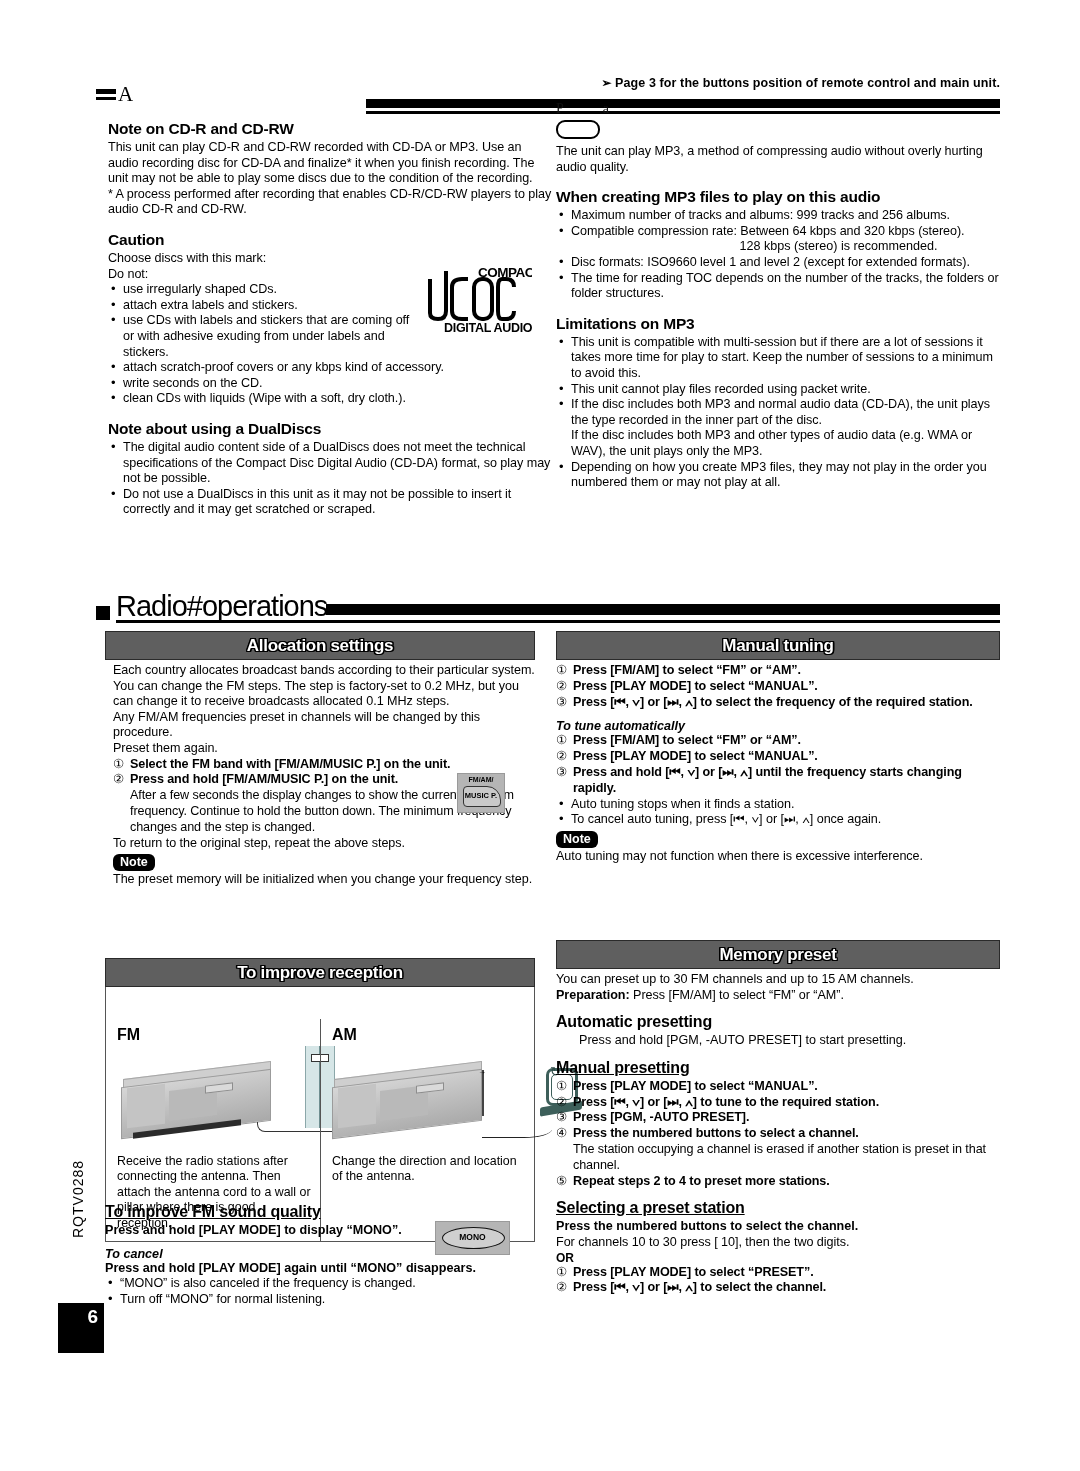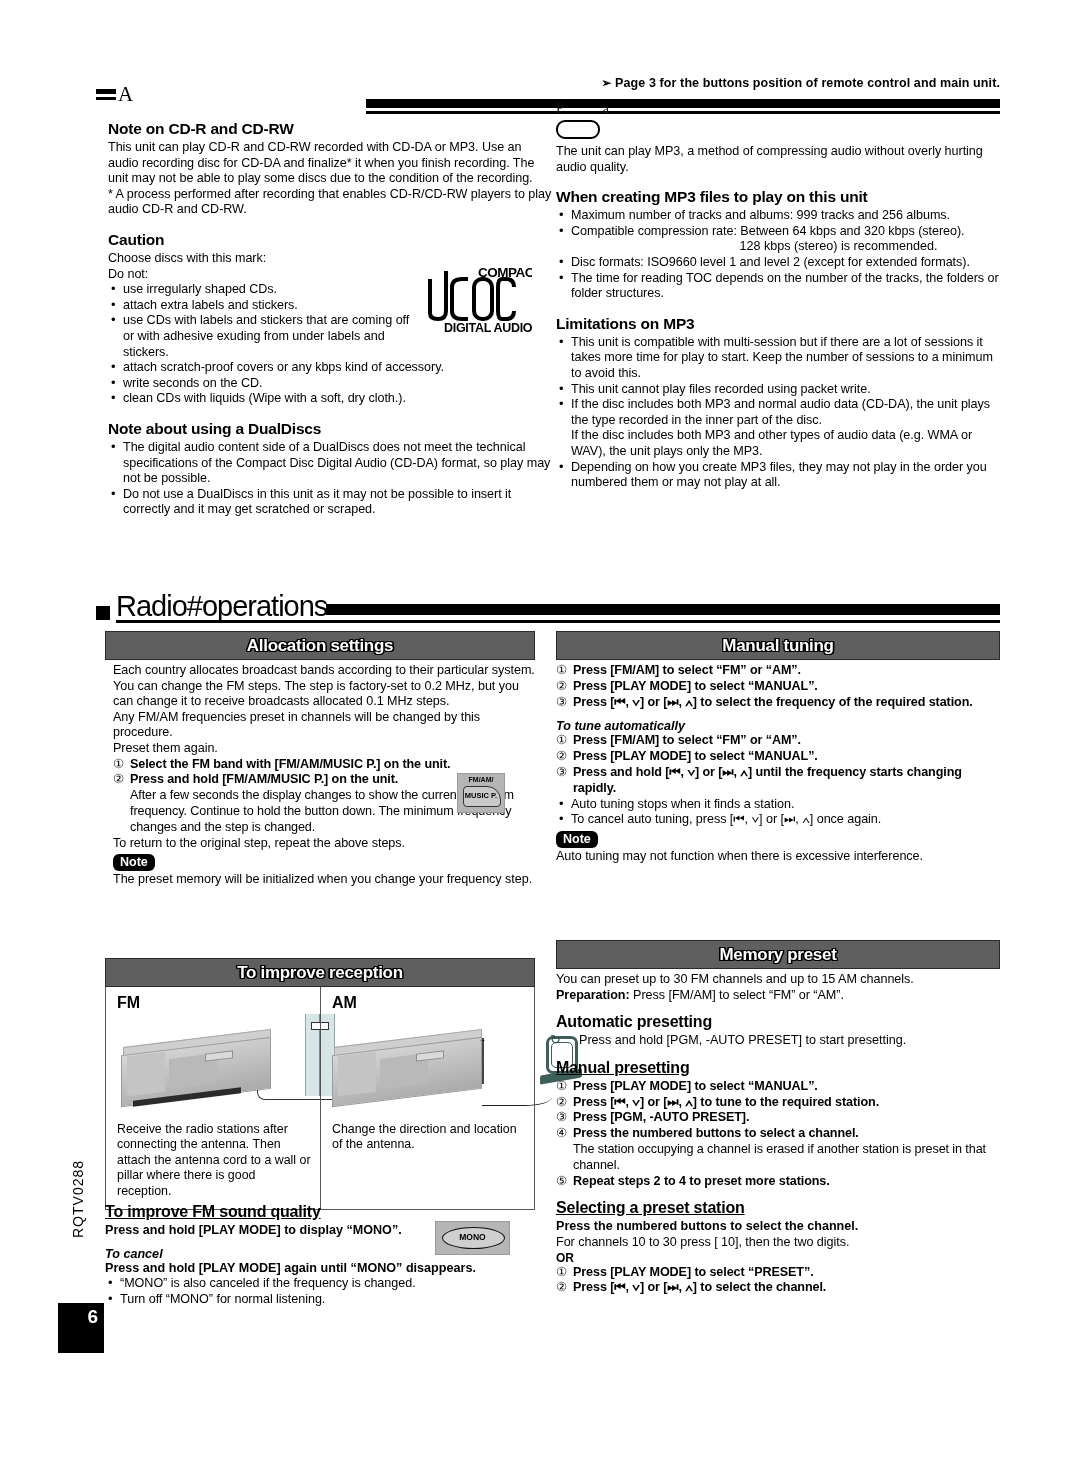--- a/index.html
+++ b/index.html
@@ -142,21 +142,21 @@
     position:absolute; left:6px; top:5px; width:63px; height:22px;
     border:1.6px solid #111; border-radius:50%; background:#cfcfcf;
   }
   .btn-mono .t {
     position:absolute; left:0; right:0; top:10px; text-align:center;
     font-size:8.5px; font-weight:bold;
   }
 
   
   .rec-table { border:1px solid #555; border-top:0; display:flex; }
-  .rec-cell { width:50%; padding:7px 9px 10px 11px; position:relative; }
+  .rec-cell { width:50%; padding:7px 9px 10px 11px; position:relative;margin-top:32px; }
   .rec-cell + .rec-cell { border-left:1px solid #555; }
   .rec-cell .bandlbl { font-size:16px; font-weight:bold; margin-bottom:2px; }
   .rec-art { height:104px; position:relative; }
   .rec-cell p { font-size:12.4px; line-height:15.4px; margin:4px 0 0 0; }
 
   
   .boom { position:absolute; }
   .boom .body {
     position:absolute; left:0; top:14px; width:150px; height:52px;
     background:linear-gradient(175deg,#d6d6d6 0%,#bdbdbd 55%,#a9a9a9 100%);
@@ -289,21 +289,21 @@
       </g>
       <text x="56" y="12" font-family="Liberation Sans, sans-serif" font-size="13.5" font-weight="bold" letter-spacing="-0.5">COMPACT</text>
       <text x="22" y="67" font-family="Liberation Sans, sans-serif" font-size="12.5" font-weight="bold" letter-spacing="-0.3">DIGITAL AUDIO</text>
     </svg>
   </div>
 
   <div class="col-r">
     <div class="mp3-badge"></div>
     <p class="body">The unit can play MP3, a method of compressing audio without overly hurting audio quality.</p>
 
-    <h3 class="h-bold" style="margin-top:13px;">When creating MP3 files to play on this unit</h3>
+    <h3 class="h-bold" style="margin-top:13px;">When creating MP3 files to play on this audio</h3>
     <ul class="bul">
       <li>Maximum number of tracks and albums: 999 tracks and 256 albums.</li>
       <li>Compatible compression rate: Between 64 kbps and 320 kbps (stereo).</li>
     </ul>
     <div class="indent-ctr" style="padding-left:120px;">128 kbps (stereo) is recommended.</div>
     <ul class="bul">
       <li>Disc formats: ISO9660 level 1 and level 2 (except for extended formats).</li>
       <li>The time for reading TOC depends on the number of the tracks, the folders or folder structures.</li>
     </ul>
 

